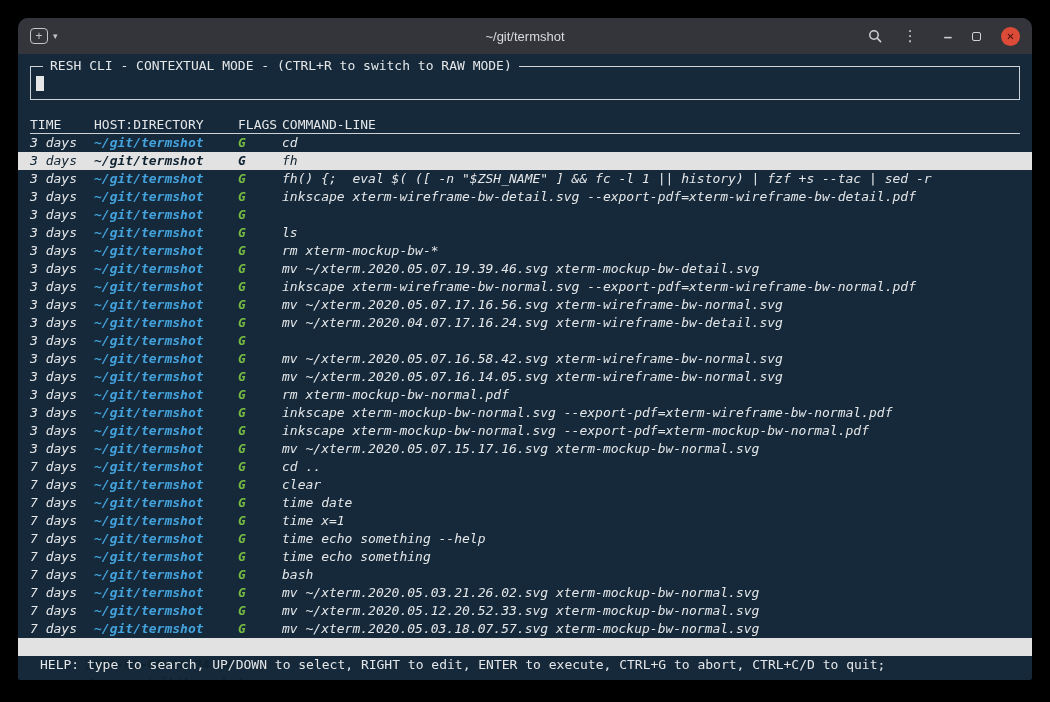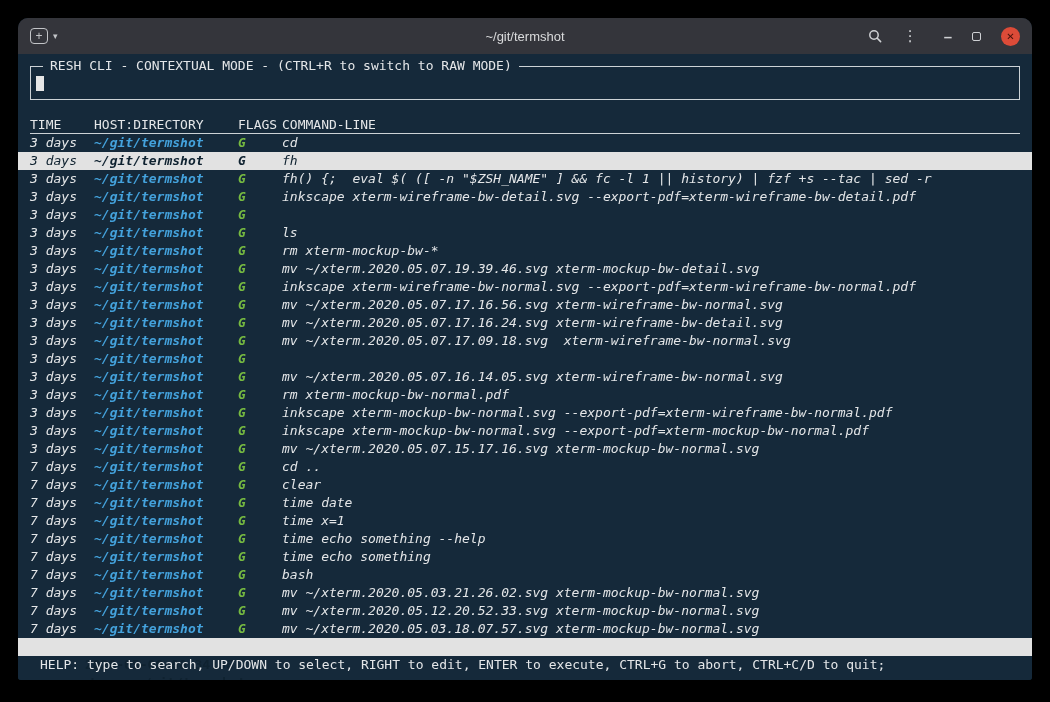--- a/index.html
+++ b/index.html
@@ -136,23 +136,23 @@
         <div class="row"><span>3 days</span><span>~/git/termshot</span><span>G</span><span>cd</span></div>
         <div class="row selected"><span>3 days</span><span>~/git/termshot</span><span>G</span><span>fh</span></div>
         <div class="row"><span>3 days</span><span>~/git/termshot</span><span>G</span><span>fh() {;  eval $( ([ -n "$ZSH_NAME" ] &amp;&amp; fc -l 1 || history) | fzf +s --tac | sed -r</span></div>
         <div class="row"><span>3 days</span><span>~/git/termshot</span><span>G</span><span>inkscape xterm-wireframe-bw-detail.svg --export-pdf=xterm-wireframe-bw-detail.pdf</span></div>
         <div class="row"><span>3 days</span><span>~/git/termshot</span><span>G</span></div>
         <div class="row"><span>3 days</span><span>~/git/termshot</span><span>G</span><span>ls</span></div>
         <div class="row"><span>3 days</span><span>~/git/termshot</span><span>G</span><span>rm xterm-mockup-bw-*</span></div>
         <div class="row"><span>3 days</span><span>~/git/termshot</span><span>G</span><span>mv ~/xterm.2020.05.07.19.39.46.svg xterm-mockup-bw-detail.svg</span></div>
         <div class="row"><span>3 days</span><span>~/git/termshot</span><span>G</span><span>inkscape xterm-wireframe-bw-normal.svg --export-pdf=xterm-wireframe-bw-normal.pdf</span></div>
         <div class="row"><span>3 days</span><span>~/git/termshot</span><span>G</span><span>mv ~/xterm.2020.05.07.17.16.56.svg xterm-wireframe-bw-normal.svg</span></div>
-        <div class="row"><span>3 days</span><span>~/git/termshot</span><span>G</span><span>mv ~/xterm.2020.05.07.17.16.24.svg xterm-wireframe-bw-detail.svg</span></div>
-        <div class="row"><span>3 days</span><span>~/git/termshot</span><span>G</span><span>mv ~/xterm.2020.05.07.17.09.18.svg  xterm-wireframe-bw-normal.svg</span></div>
+        <div class="row"><span>3 days</span><span>~/git/termshot</span><span>G</span><span>mv ~/xterm.2020.04.07.17.16.24.svg xterm-wireframe-bw-detail.svg</span></div>
         <div class="row"><span>3 days</span><span>~/git/termshot</span><span>G</span></div>
+        <div class="row"><span>3 days</span><span>~/git/termshot</span><span>G</span><span>mv ~/xterm.2020.05.07.16.58.42.svg xterm-wireframe-bw-normal.svg</span></div>
         <div class="row"><span>3 days</span><span>~/git/termshot</span><span>G</span><span>mv ~/xterm.2020.05.07.16.14.05.svg xterm-wireframe-bw-normal.svg</span></div>
         <div class="row"><span>3 days</span><span>~/git/termshot</span><span>G</span><span>rm xterm-mockup-bw-normal.pdf</span></div>
         <div class="row"><span>3 days</span><span>~/git/termshot</span><span>G</span><span>inkscape xterm-mockup-bw-normal.svg --export-pdf=xterm-wireframe-bw-normal.pdf</span></div>
         <div class="row"><span>3 days</span><span>~/git/termshot</span><span>G</span><span>inkscape xterm-mockup-bw-normal.svg --export-pdf=xterm-mockup-bw-normal.pdf</span></div>
         <div class="row"><span>3 days</span><span>~/git/termshot</span><span>G</span><span>mv ~/xterm.2020.05.07.15.17.16.svg xterm-mockup-bw-normal.svg</span></div>
         <div class="row"><span>7 days</span><span>~/git/termshot</span><span>G</span><span>cd ..</span></div>
         <div class="row"><span>7 days</span><span>~/git/termshot</span><span>G</span><span>clear</span></div>
         <div class="row"><span>7 days</span><span>~/git/termshot</span><span>G</span><span>time date</span></div>
         <div class="row"><span>7 days</span><span>~/git/termshot</span><span>G</span><span>time x=1</span></div>
         <div class="row"><span>7 days</span><span>~/git/termshot</span><span>G</span><span>time echo something --help</span></div>

